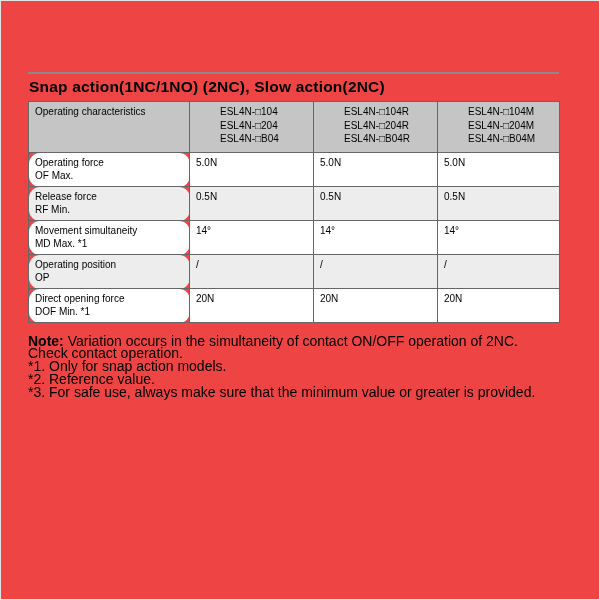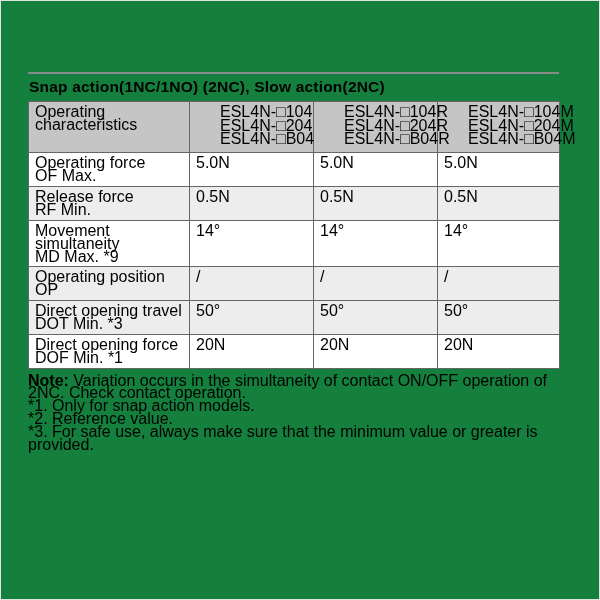--- a/index.html
+++ b/index.html
@@ -6,21 +6,21 @@
     margin: 0;
     padding: 0;
     background: #ffffff;
     font-family: "Liberation Sans", sans-serif;
     color: #000000;
   }
   .viewport {
     position: relative;
     width: 600px;
     height: 600px;
-    background: #15803d;
+    background: #ef4444;
     border: 1px solid #e3e3e3;
     box-sizing: border-box;
     overflow: hidden;
   }
   .content {
     position: absolute;
     left: 27px;
     top: 71px;
     width: 531px;
   }
@@ -32,21 +32,21 @@
     font-size: 15.5px;
     line-height: 16px;
     font-weight: bold;
     margin: 5px 0 6px 1px;
     letter-spacing: 0.2px;
   }
   table.spec {
     border-collapse: collapse;
     table-layout: fixed;
     width: 531px;
-    font-size: 16px;
+    font-size: 10px;
     padding-left: 36px;
   }
   table.spec col.c0 { width: 161px; }
   table.spec col.c1 { width: 124px; }
   table.spec col.c2 { width: 124px; }
   table.spec col.c3 { width: 122px; }
   table.spec th, table.spec td {
     border: 1px solid #666666;
     text-align: left;
     vertical-align: top;
@@ -58,28 +58,29 @@
     background: #c5c5c5;
     font-weight: bold;
     border-top: 1px solid #8f8f8f;
     border-bottom: 2px solid #333333;
     height: 44px;
     padding-top: 4px;
   }
   tbody th {
     font-weight: bold;
     background: #ffffff;
+    border-radius: 11px;
   }
   tbody td { background: #ffffff; }
   tbody tr.alt th, tbody tr.alt td { background: #ededed; margin-left: 32px; }
   tbody tr th, tbody tr td { height: 27px; }
   .model-line { line-height: 13.5px; white-space: nowrap; margin-left: 24px; }
   .notes {
-    margin-top: 6px;
-    font-size: 16px;
+    margin-top: 12px;
+    font-size: 14px;
     line-height: 12.4px;
   }
   .notes .bold { font-weight: bold; }
   .notes div { margin: 0 0 0.5px 0; }
 </style>
 </head>
 <body>
 
 <div class="viewport">
   <div class="content">
@@ -129,43 +130,34 @@
             <div>Release force</div>
             <div>RF Min.</div>
           </th>
           <td>0.5N</td>
           <td>0.5N</td>
           <td>0.5N</td>
         </tr>
         <tr>
           <th>
             <div>Movement simultaneity</div>
-            <div>MD Max. *9</div>
+            <div>MD Max. *1</div>
           </th>
           <td>14°</td>
           <td>14°</td>
           <td>14°</td>
         </tr>
         <tr class="alt">
           <th>
             <div>Operating position</div>
             <div>OP</div>
           </th>
           <td>/</td>
           <td>/</td>
           <td>/</td>
-        </tr>
-        <tr class="alt">
-          <th>
-            <div>Direct opening travel</div>
-            <div>DOT Min. *3</div>
-          </th>
-          <td>50°</td>
-          <td>50°</td>
-          <td>50°</td>
         </tr>
         <tr>
           <th>
             <div>Direct opening force</div>
             <div>DOF Min. *1</div>
           </th>
           <td>20N</td>
           <td>20N</td>
           <td>20N</td>
         </tr>

